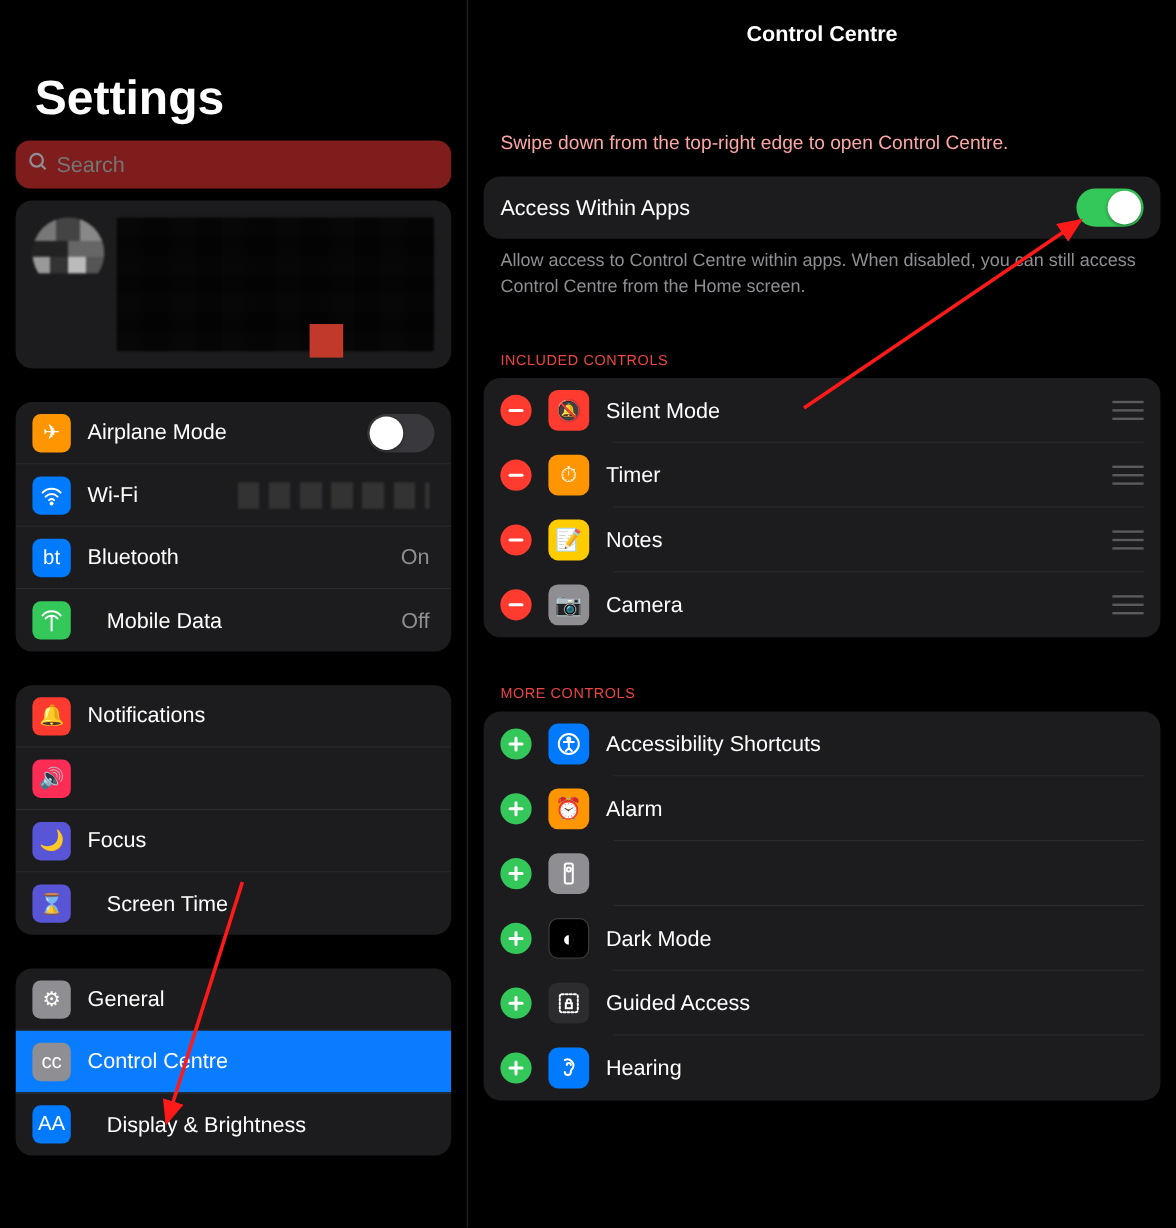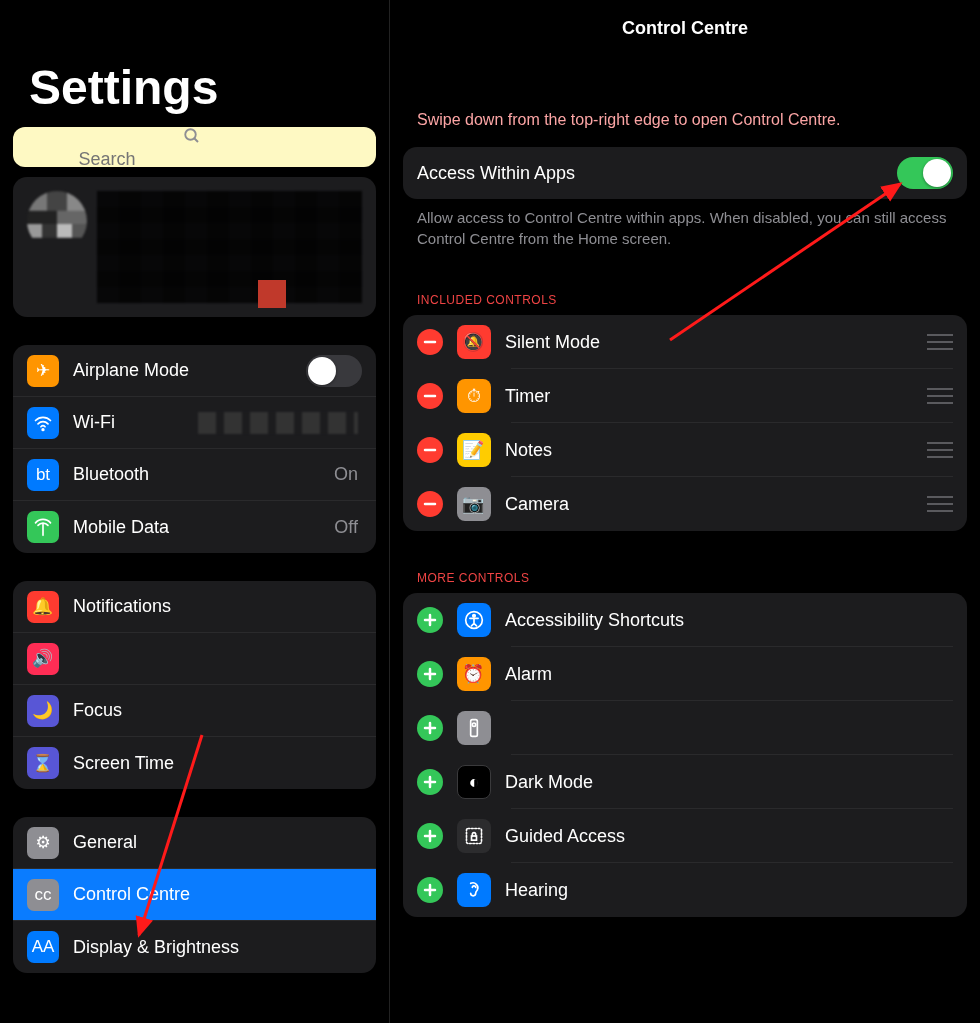--- a/index.html
+++ b/index.html
@@ -17,33 +17,32 @@
     border-right: 1px solid #222;
     padding: 0 13px;
     overflow: hidden;
   }
   .main {
     flex: 1;
     padding: 0 13px;
     position: relative;
   }
   h1.title {
-    font-size: 48px;
+    font-size: 40px;
     font-weight: 700;
     margin: 60px 0 12px 16px;
   }
   .search {
-    background: #fef9c3;
+    background: #7f1d1d;
     border-radius: 12px;
     display: flex;
     align-items: center;
     height: 40px;
     padding: 0 10px;
     margin-bottom: 10px;
-    flex-direction: column;
   }
   .search input {
     background: transparent; border: none; outline: none;
     color: #8e8e93; font-size: 18px; flex: 1;
   }
   .search .icon { margin-right: 6px; color: #8e8e93; }
   .profile {
     background: #1c1c1e;
     border-radius: 14px;
     margin-bottom: 28px;
@@ -80,21 +79,21 @@
     margin-bottom: 28px;
     overflow: hidden;
   }
   .row {
     display: flex; align-items: center;
     height: 52px;
     padding: 0 14px;
     border-bottom: 1px solid #2a2a2c;
     position: relative;
   }
-  .row:last-child { border-bottom: none; }
+  .row:last-child { border-bottom: none; gap: 16px; }
   .row.selected { background: #0a7cff; align-items: center; }
   .row .app-icon {
     width: 32px; height: 32px; border-radius: 7px;
     margin-right: 14px;
     display: flex; align-items: center; justify-content: center;
     color: #fff; font-size: 17px; flex-shrink: 0;
   }
   .row .label { font-size: 18px; flex: 1; }
   .row .value { font-size: 18px; color: #8e8e93; margin-right: 4px; }
   .row .wifi-blur {

